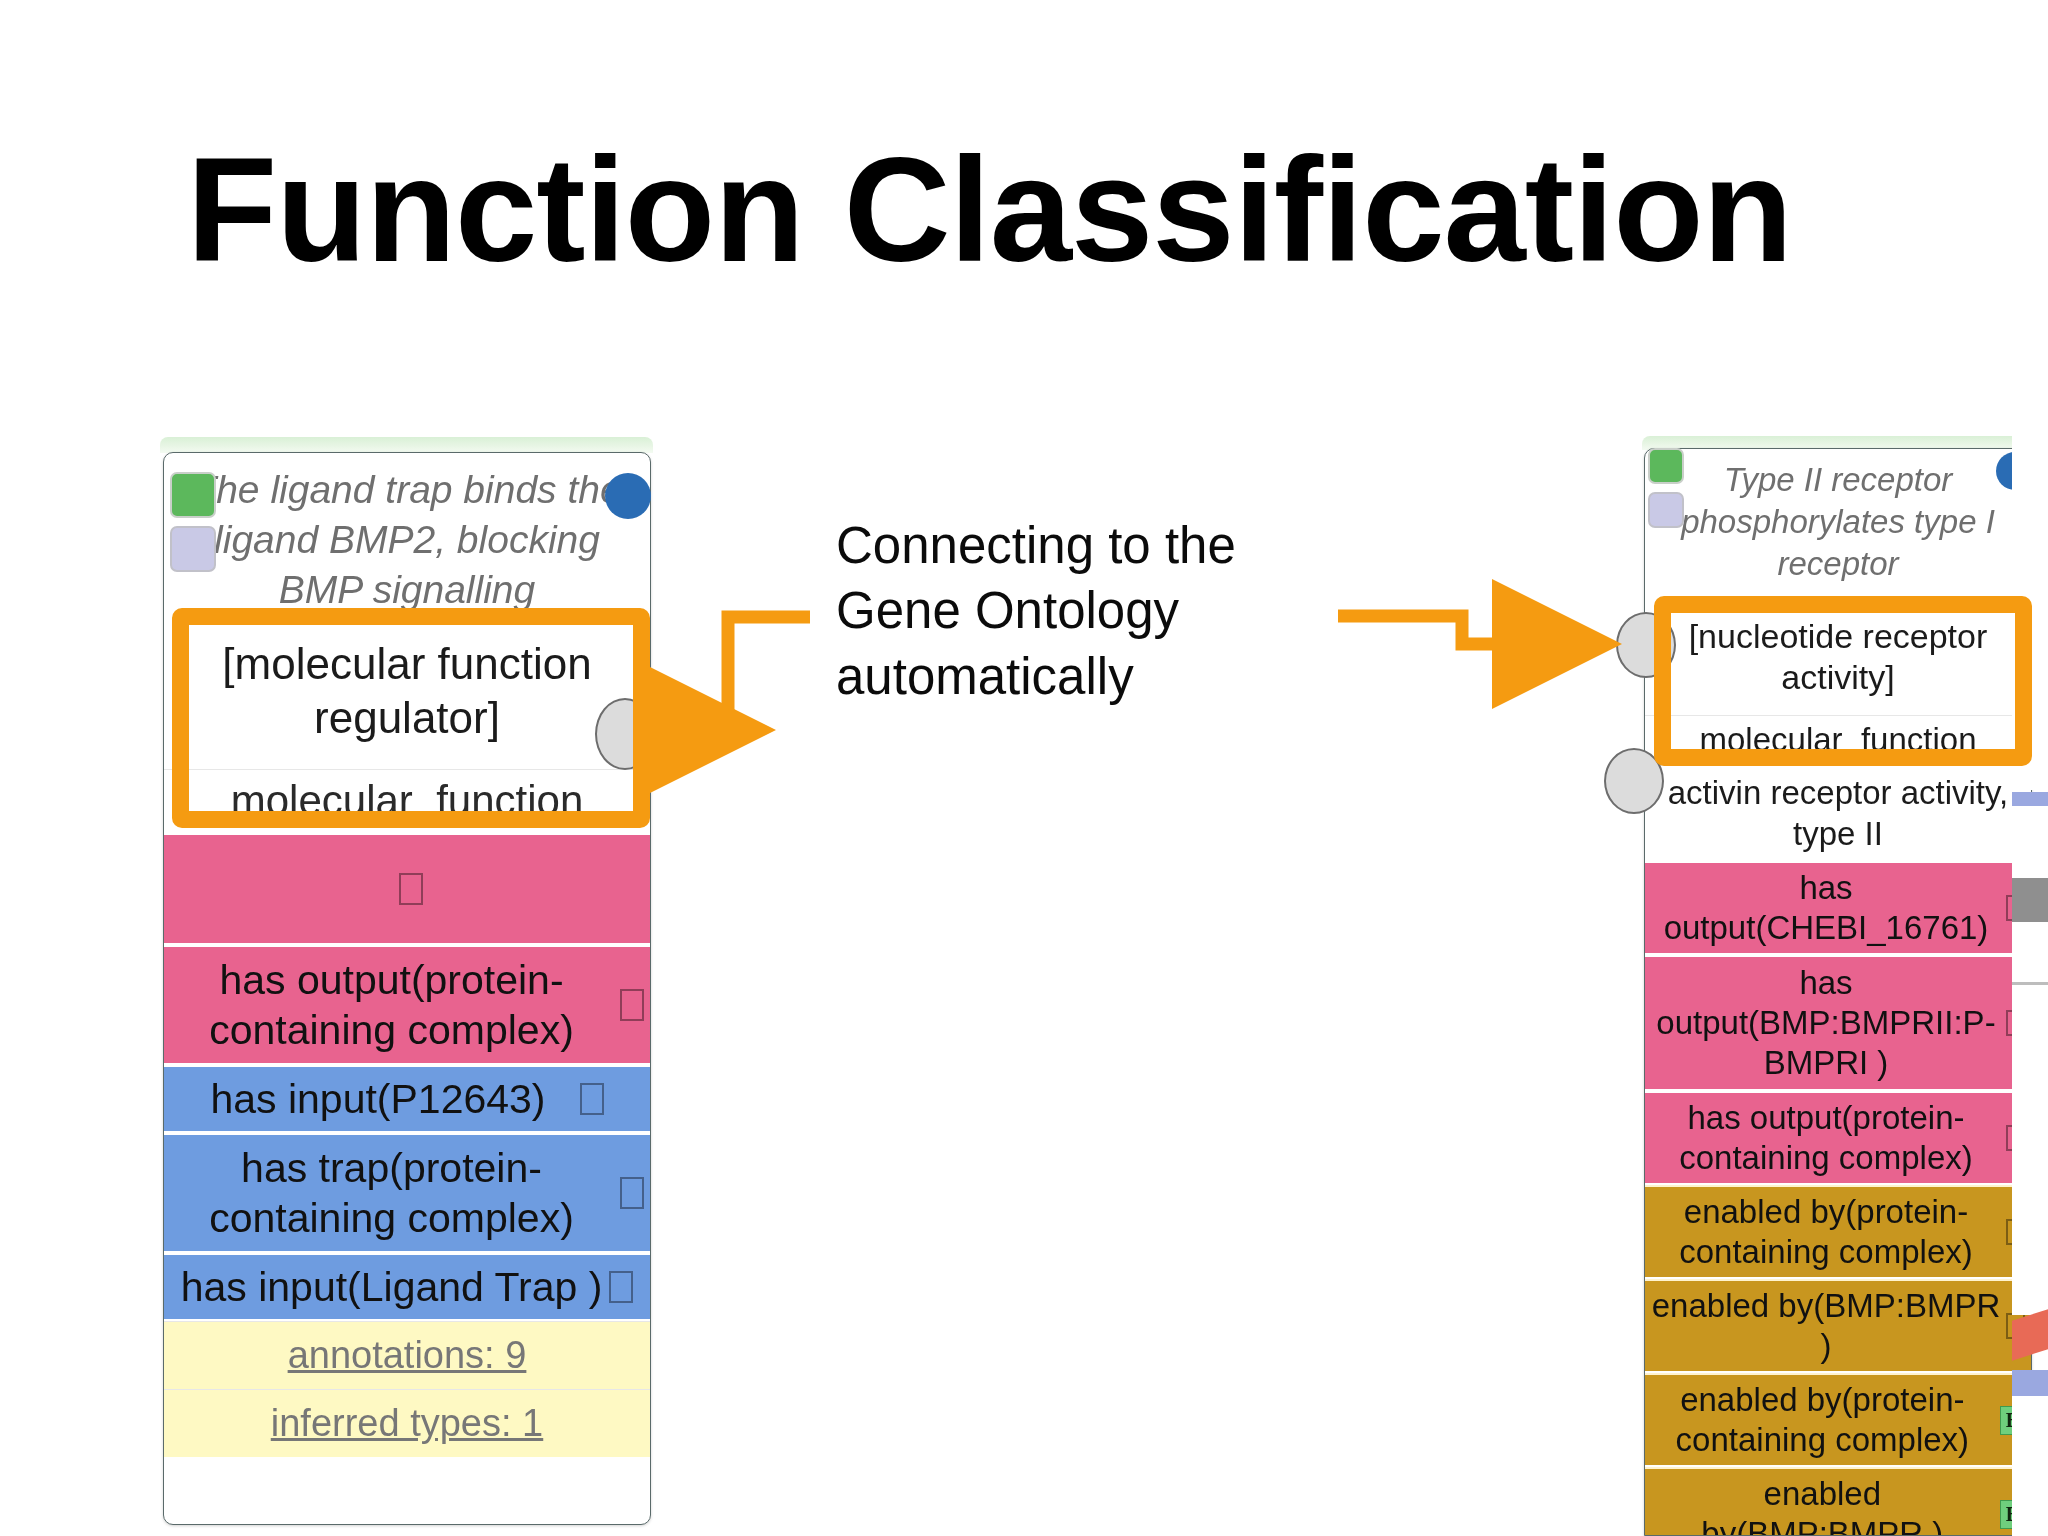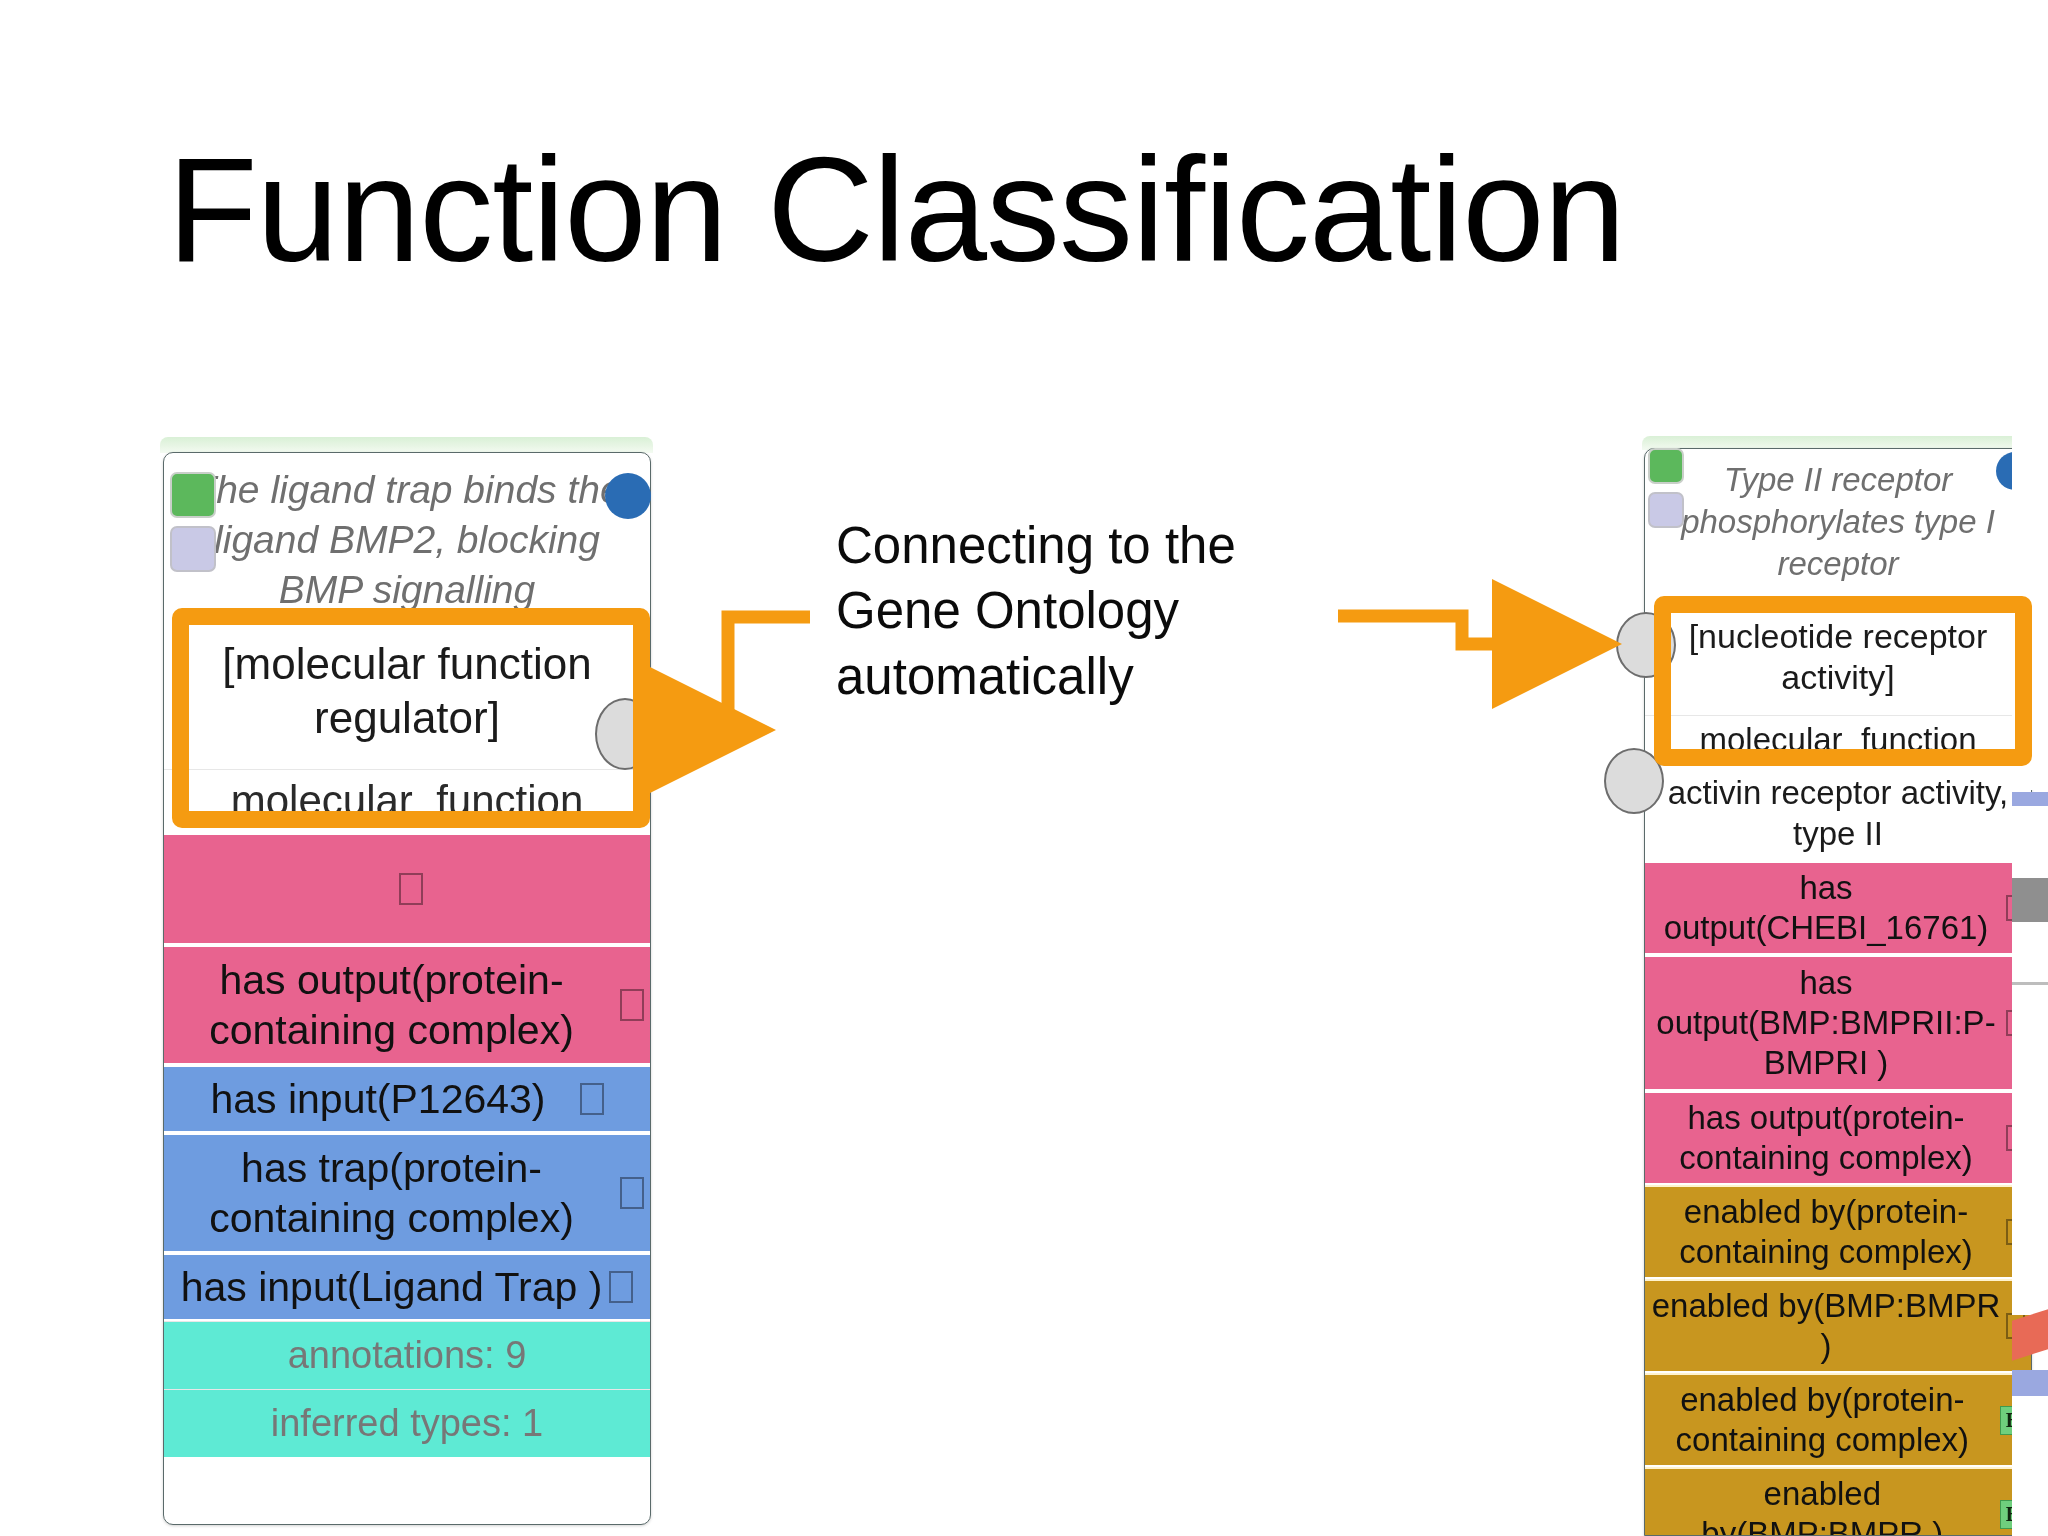--- a/index.html
+++ b/index.html
@@ -14,24 +14,24 @@
     overflow: hidden;
     font-family: "Liberation Sans", sans-serif;
   }
 
   
   #slide-title {
     position: absolute;
     left: 0;
     top: 132px;
     width: 1792px;
-    text-align: center;
+    text-align: right;
     font-size: 148px;
     line-height: 1.05;
-    font-weight: 400;
+    font-weight: 700;
     color: #000000;
     letter-spacing: -1px;
     white-space: nowrap;
   }
 
   
   .go-card {
     position: absolute;
     background: #ffffff;
     border: 1.5px solid #5a6a6a;
@@ -63,21 +63,21 @@
     display: flex;
     align-items: center;
     justify-content: center;
     padding: 4px 6px;
     position: relative;
   }
   .row.white   { background: #ffffff; border-top: 1px solid #e7e7e7; color: #1b1b1b; }
   .row.pink    { background: #e8638f; border-top: 2px solid #ffffff; }
   .row.blue    { background: #6e9ce0; border-top: 2px solid #ffffff; }
   .row.gold    { background: #c8961f; border-top: 2px solid #fff3cf; }
-  .row.footer  { background: #5eead4; border-top: 1px solid #e7e7e7; color: #777777; }
+  .row.footer  { background: #fef9c3; border-top: 1px solid #e7e7e7; color: #777777; text-decoration: underline; }
 
   
   .sq-box {
     display: inline-block;
     width: 20px;
     height: 28px;
     border: 2px solid rgba(0,0,0,0.38);
     margin-left: 7px;
     vertical-align: -6px;
     background: transparent;

